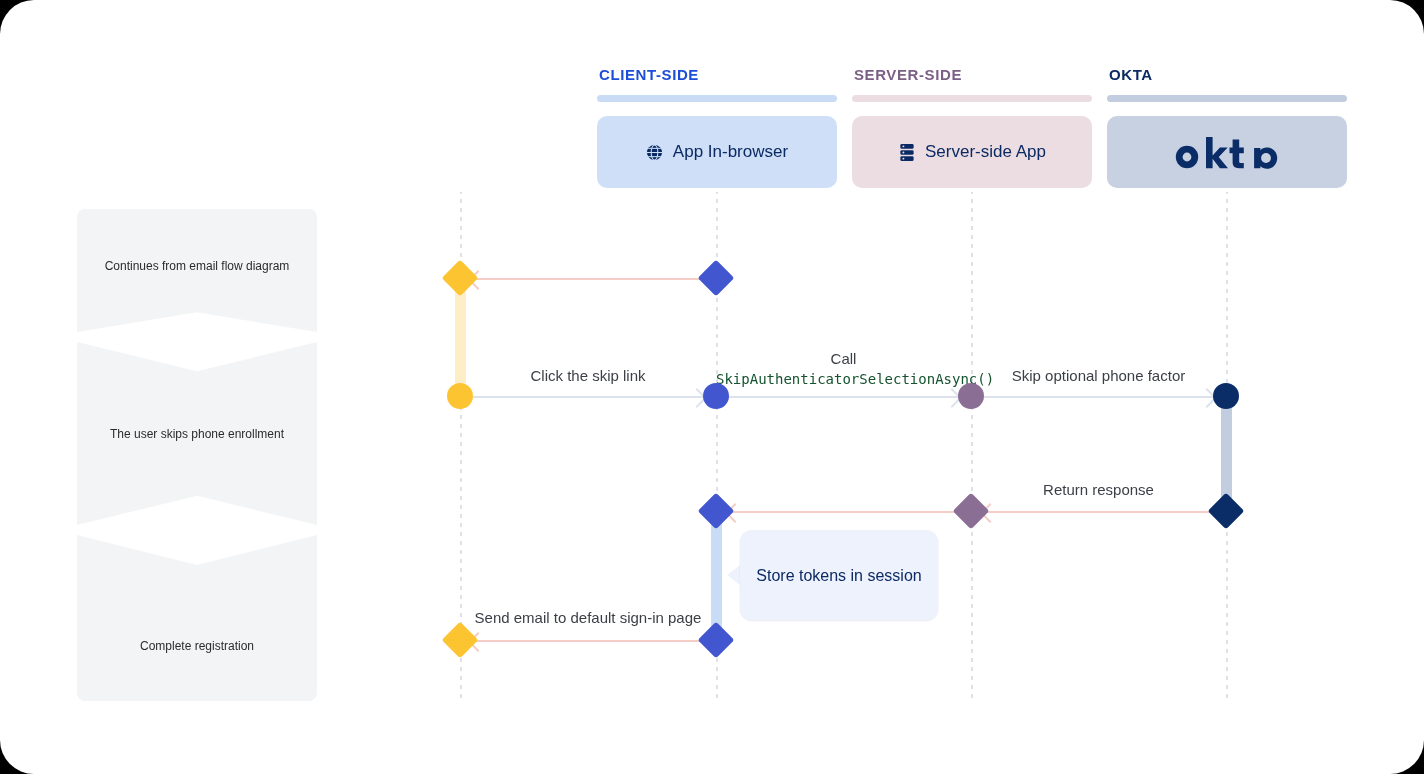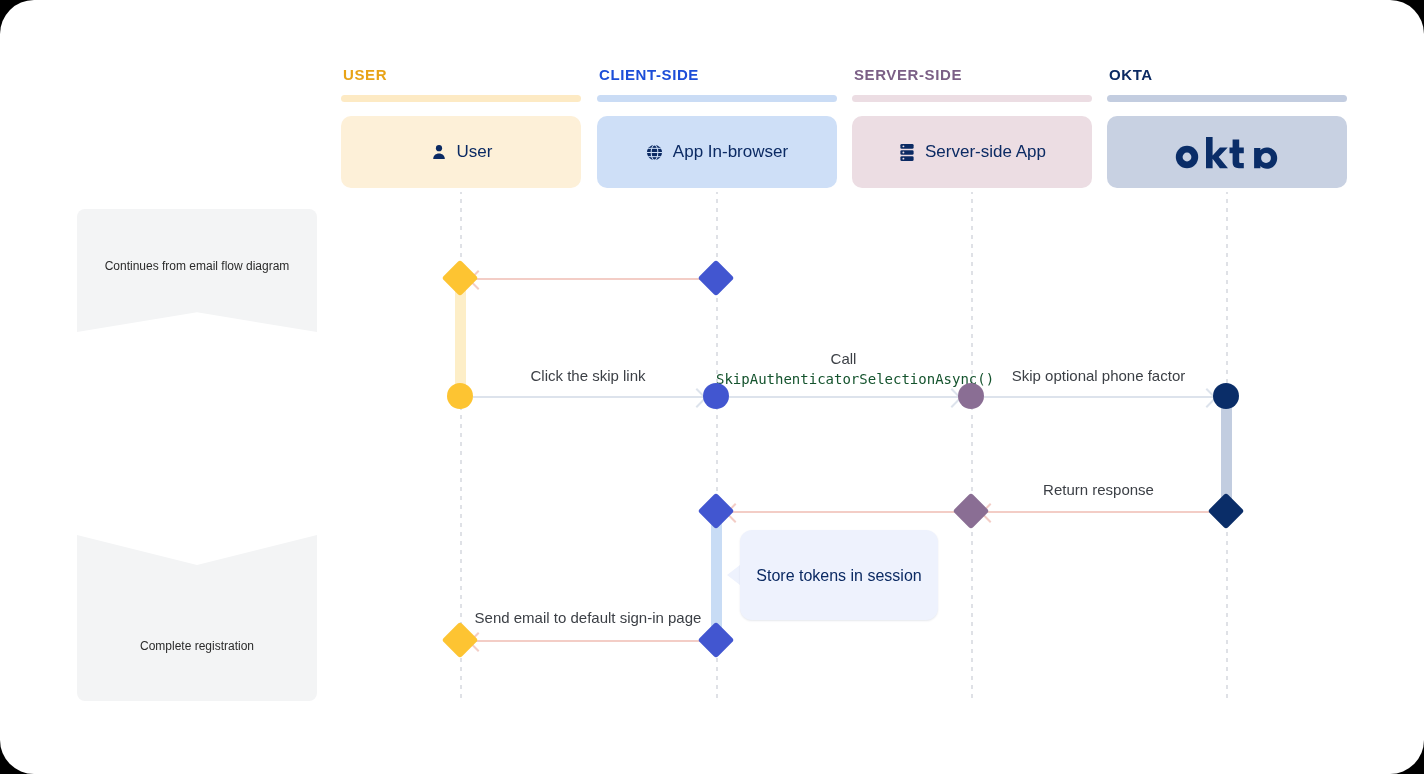--- a/index.html
+++ b/index.html
@@ -62,38 +62,28 @@
 </style>
 </head>
 <body>
 
 <div class="card">
 
   <div class="rail">
     <div class="step step-1">
       <div class="step-label">Continues from email flow diagram</div>
     </div>
+    <div class="step step-2">
+      <div class="step-label">The user skips phone enrollment</div>
+    </div>
     <div class="step step-3">
       <div class="step-label">Complete registration</div>
     </div>
   </div>
 
-  <div class="col" style="left:341px;">
-    <div class="col-title" style="color:#e8a317;">USER</div>
-    <div class="accent" style="background:#fdeac4;"></div>
-    <div class="node" style="background:#fdf0d8;">
-      <span class="node-ico">
-        <svg width="16" height="16" viewBox="0 0 16 16">
-            <circle cx="8" cy="4.2" r="3.1" fill="#0b2a63"></circle>
-            <path d="M2.2 15c0-3.3 2.6-5.4 5.8-5.4S13.8 11.7 13.8 15z" fill="#0b2a63"></path>
-          </svg>
-      </span>
-      <span>User</span>
-    </div>
-  </div>
 
   <div class="col" style="left:597px;">
     <div class="col-title" style="color:#1d4ed8;">CLIENT-SIDE</div>
     <div class="accent" style="background:#cadcf5;"></div>
     <div class="node" style="background:#cedff7;">
       <span class="node-ico">
         <svg width="17" height="17" viewBox="0 0 18 18">
             <circle cx="9" cy="9" r="8" fill="#0b2a63"></circle>
             <g stroke="#cedff7" stroke-width="1.1" fill="none">
               <ellipse cx="9" cy="9" rx="3.5" ry="8"></ellipse>

